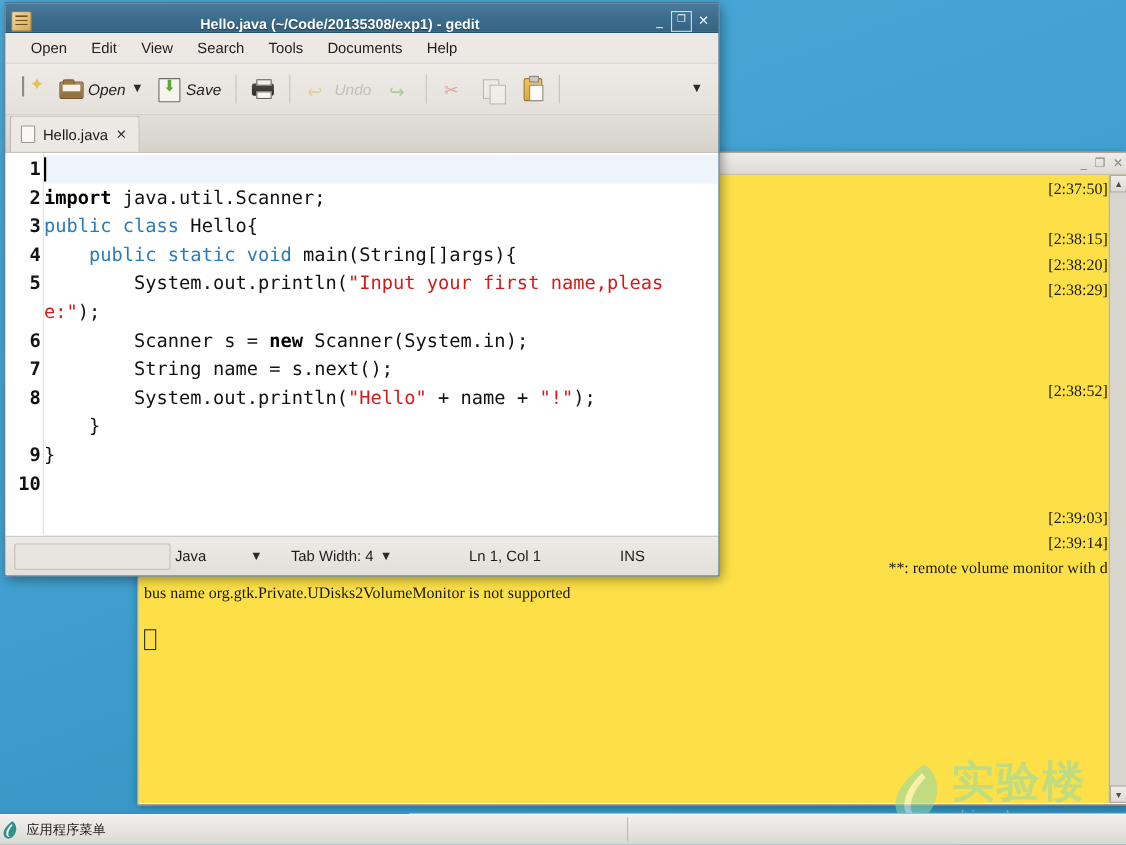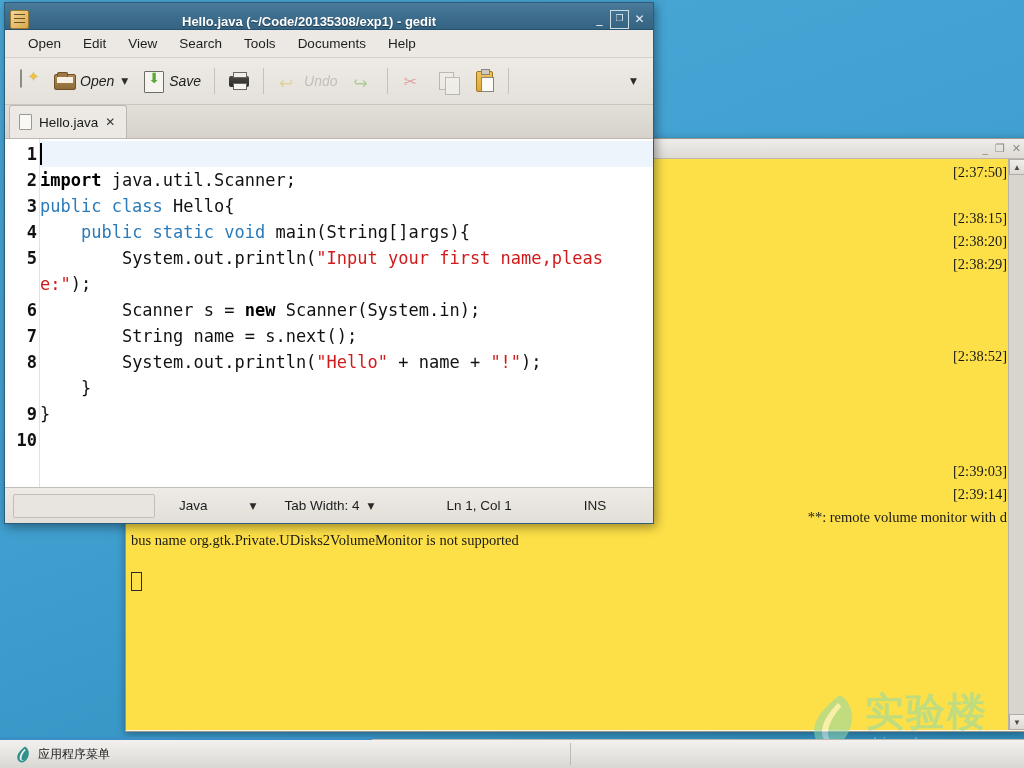--- a/index.html
+++ b/index.html
@@ -21,21 +21,21 @@
     position: absolute; left: 0; bottom: 0;
     width: 1024px; height: 28px;
     background: linear-gradient(to bottom, #f2f1ef 0%, #e6e4e0 55%, #d9d7d2 100%);
     border-top: 1px solid #b9b6b0;
     display: flex; align-items: center;
   }
   #taskbar-accent {
     position: absolute; left: 0; top: -3px; width: 372px; height: 3px;
     background: #3b8fc4;
   }
-  .tb-item { display: flex; align-items: center; gap: 7px; padding: 0 15px; height: 100%; }
+  .tb-item { display: flex; align-items: center; gap: 7px; padding: 0 1px; height: 100%; }
   .tb-label { font-size: 12px; color: #1b1b1b; }
   #tb-sep { position:absolute; left:570px; top:3px; width:1px; height:22px; background:#bdbab4; }
 
   
   #terminal {
     position: absolute; left: 125px; top: 138px;
     width: 899px; height: 592px;
     background: #fdf6e3;
     border: 1px solid #9a968f;
     box-shadow: 0 2px 8px rgba(0,0,0,.35);
@@ -287,21 +287,21 @@
   #statusbar {
     height: 35px; flex: none;
     background: linear-gradient(to bottom,#eeebe6,#e2dfd9);
     display: flex; align-items: center; font-size: 13.5px; color: #1c1c1c;
   }
   #sb-progress {
     width: 140px; height: 22px; margin-left: 8px;
     background: #e8e5e0; border: 1px solid #c2beb7; border-radius: 2px;
   }
   .sb-cell { display: flex; align-items: center; gap: 6px; }
-  #sb-lang { margin-left: 24px; gap: 40px; }
+  #sb-lang { margin-left: 4px; gap: 40px; }
   #sb-tabw { margin-left: 28px; }
   #sb-pos  { margin-left: 72px; }
   #sb-ins  { margin-left: 72px; }
 </style>
 </head>
 <body>
 
 <div id="screen">
 
   <div id="terminal">

